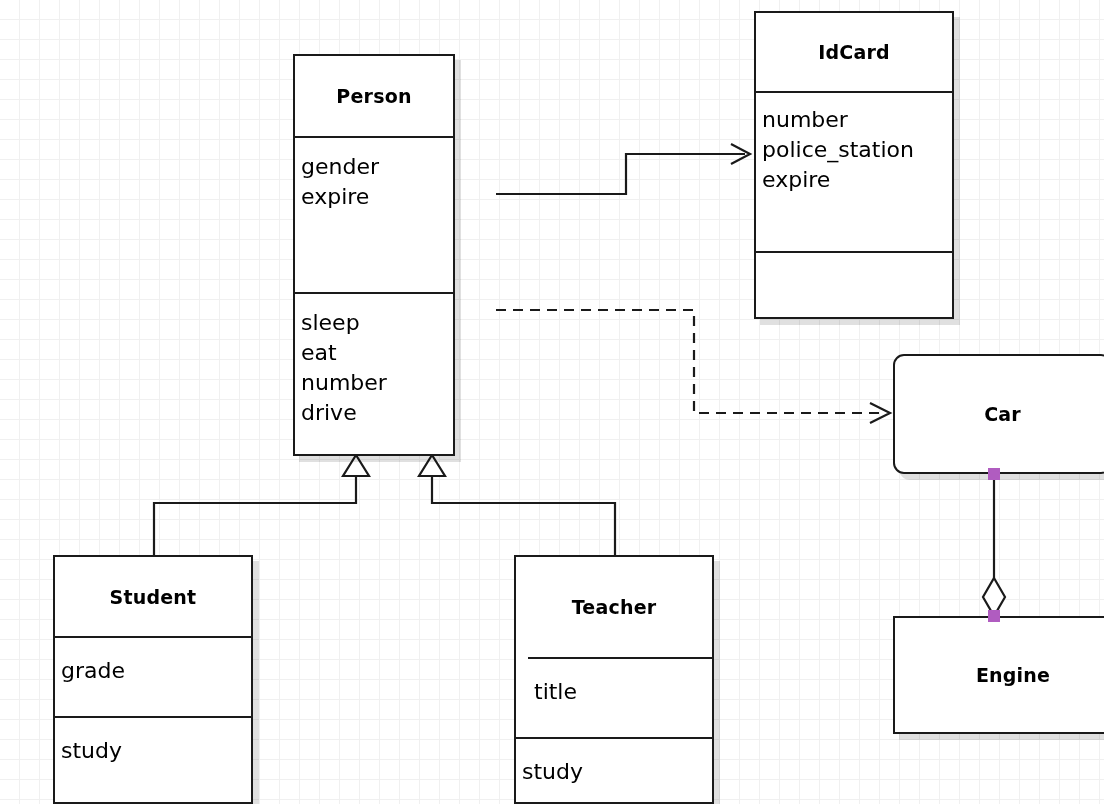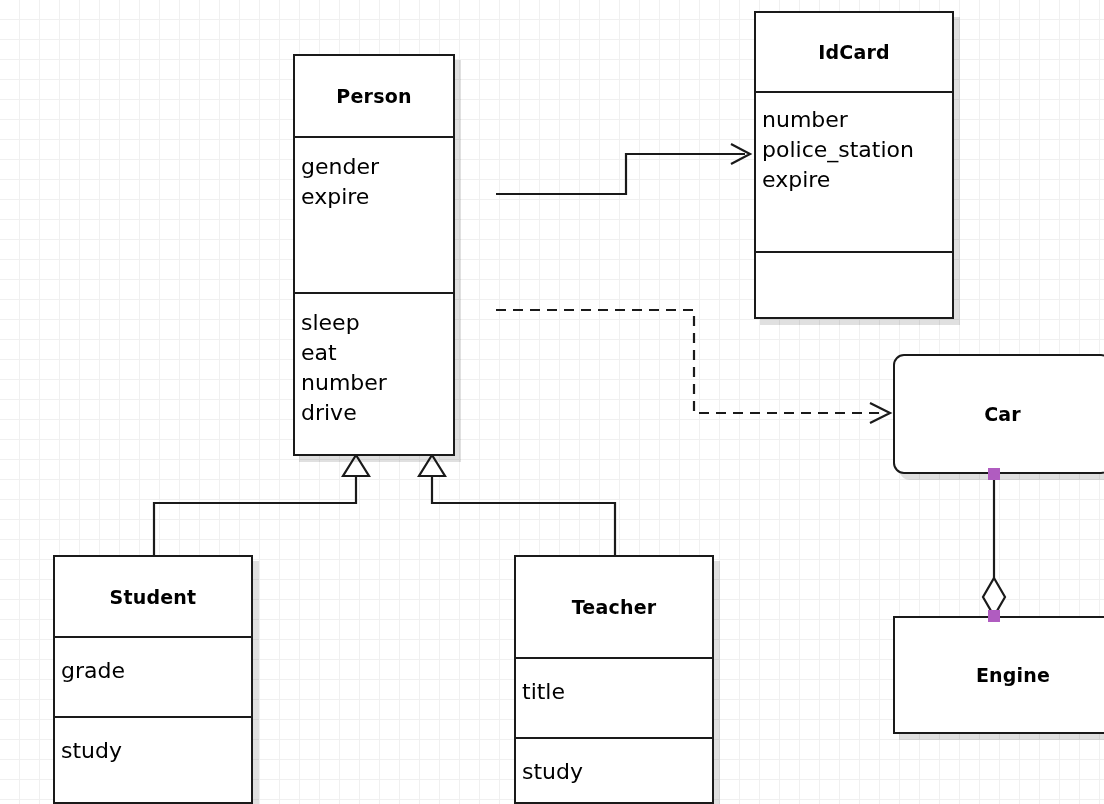--- a/index.html
+++ b/index.html
@@ -168,21 +168,21 @@
     <div class="compartment member-list" style="height:80px;">
       <div class="member single">grade</div>
     </div>
     <div class="compartment member-list" style="height:90px;">
       <div class="member single">study</div>
     </div>
   </div>
 
   <div class="uml-class" style="left:514px; top:555px; width:200px; height:249px;">
     <div class="compartment cls-title" style="height:100px;">Teacher</div>
-    <div class="compartment member-list" style="height:80px;">
+    <div class="compartment member-list" style="height:80px;margin-left:12px;">
       <div class="member single">title</div>
     </div>
     <div class="compartment member-list" style="height:90px;">
       <div class="member single">study</div>
     </div>
   </div>
 
   <div class="uml-class" style="left:893px; top:354px; width:219px; height:120px;border-radius:11px;">
     <div class="compartment cls-title" style="height:100%;">Car</div>
   </div>

